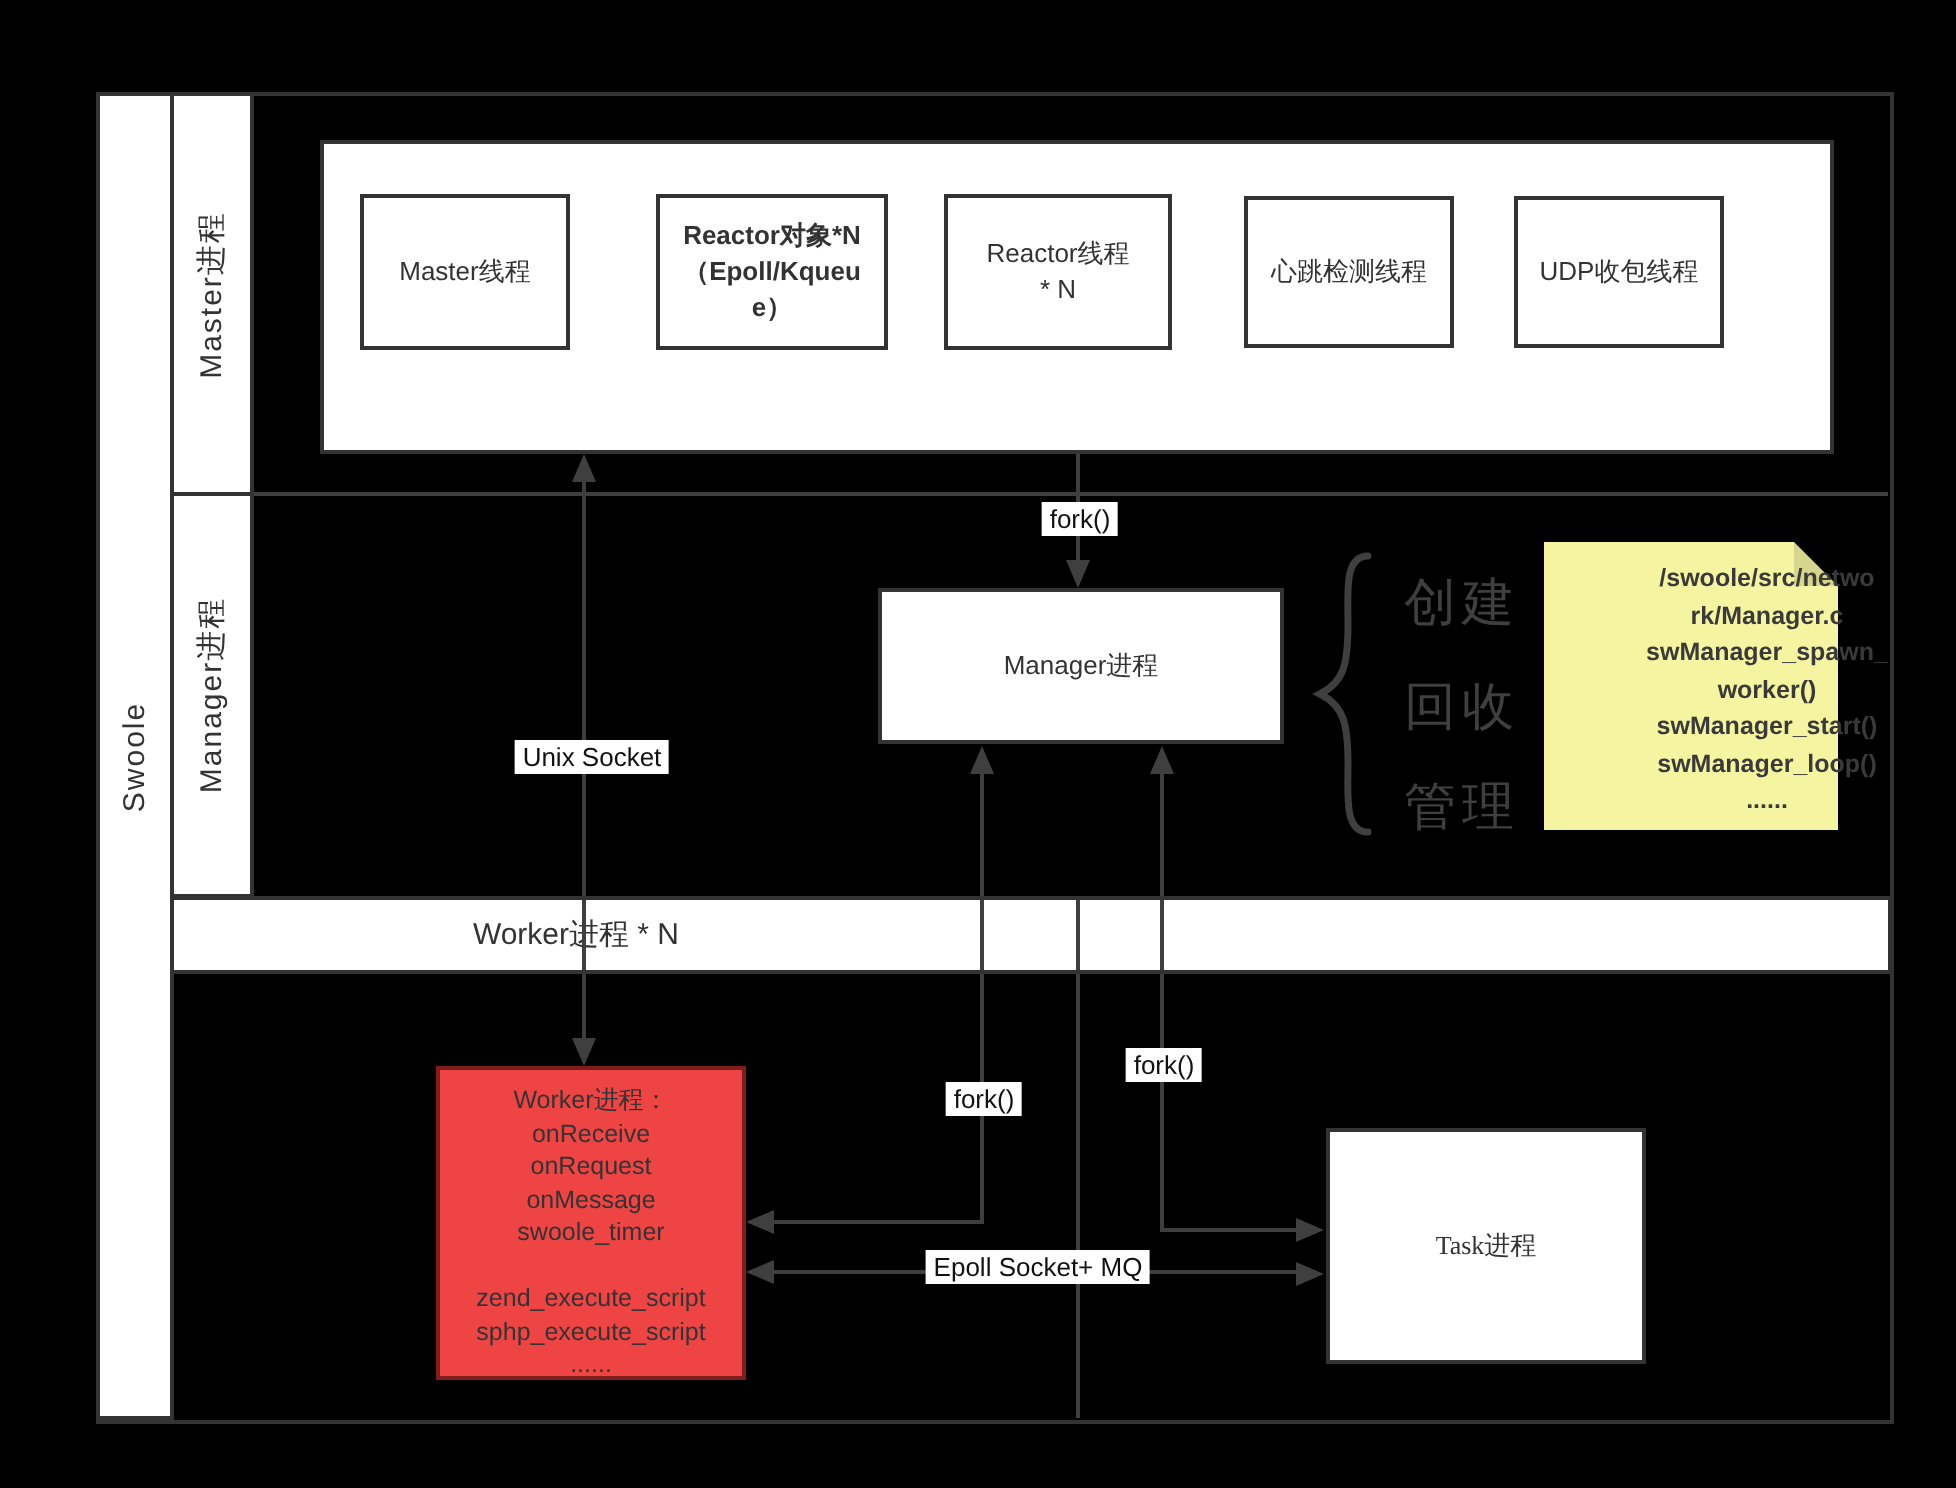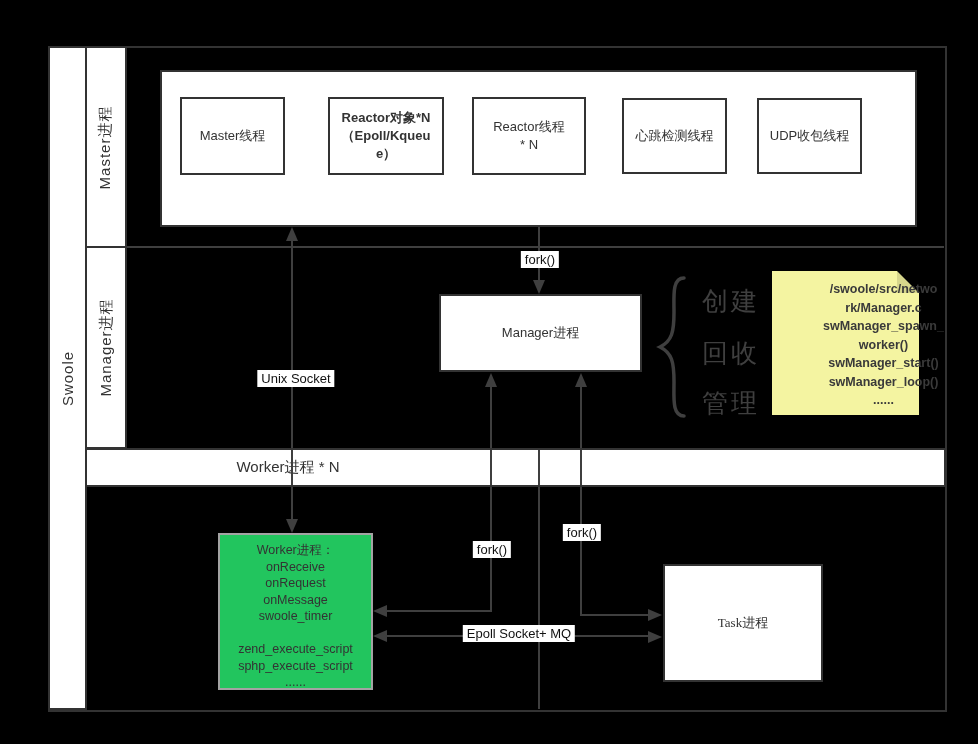--- a/index.html
+++ b/index.html
@@ -20,21 +20,21 @@
   .t2{left:328px;top:97px;width:116px;height:78px;font-weight:bold;}
   .t3{left:472px;top:97px;width:114px;height:78px;}
   .t4{left:622px;top:98px;width:105px;height:76px;}
   .t5{left:757px;top:98px;width:105px;height:76px;}
   .manager-box{left:439px;top:294px;width:203px;height:78px;}
   .band{left:85px;top:448px;width:861px;height:39px;background:#fff;border:2px solid #333;box-sizing:border-box;}
   .band-label{top:448px;height:39px;display:flex;align-items:center;justify-content:center;
               font-size:15px;color:#333;}
   .band-worker{left:85px;width:406px;}
   .band-task{left:581px;width:365px;}
-  .worker-box{left:218px;top:533px;width:155px;height:157px;background:#22c55e;border:2px solid #a3a3a3;
+  .worker-box{left:218px;top:533px;width:155px;height:157px;background:#ef4444;border:2px solid #7f1d1d;
               box-sizing:border-box;text-align:center;font-size:12.5px;color:#333;
               white-space:pre-line;line-height:1.32;padding-top:7px;}
   .task-box{left:663px;top:564px;width:160px;height:118px;font-family:Liberation Serif, serif;}
   .note{left:772px;top:271px;width:147px;height:144px;background:#f4f4a1;}
   .note-fold{left:897px;top:271px;width:0;height:0;border-bottom:22px solid #d6d68c;border-right:22px solid #000;}
   .note-text{left:772px;top:280px;width:147px;text-align:center;font-size:12.5px;font-weight:bold;
              color:#3a3a3a;white-space:pre-line;line-height:1.48;margin-left:38px;}
   .duty{font-size:26px;color:#3f3f3f;letter-spacing:3px;}
   .duty1{left:702px;top:284px;} .duty2{left:702px;top:336px;} .duty3{left:702px;top:386px;}
   .brace{left:652px;top:274px;}

